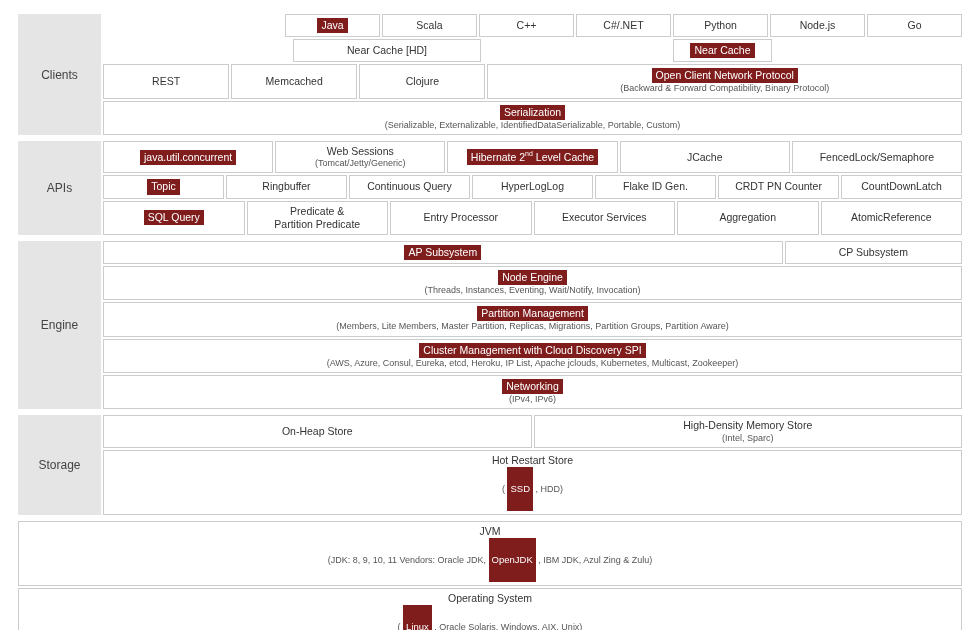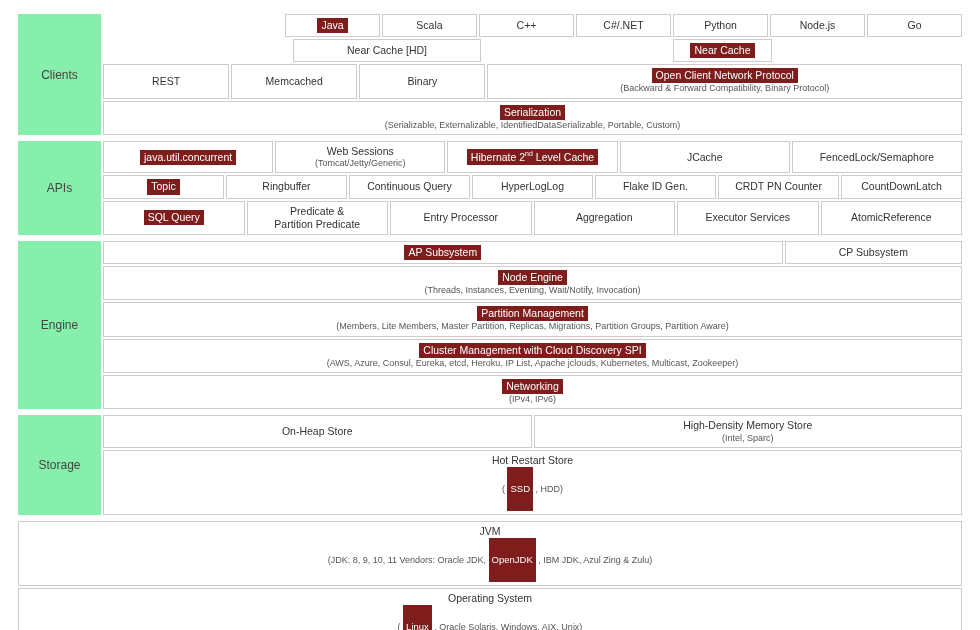--- a/index.html
+++ b/index.html
@@ -1,21 +1,21 @@
 <!DOCTYPE html>
 <html><head>
 <meta charset="utf-8">
 <style>
   * { box-sizing: border-box; margin: 0; padding: 0; }
   body { font-family: Arial, Helvetica, sans-serif; font-size: 10.5px; background:#fff; color:#333; padding:14px 18px 18px 18px; width:980px; }
   .section { display:flex; margin-bottom:6px; }
   .section + .section { }
   .side {
     width:85px; min-width:85px;
-    background:#86efac;
+    background:#e5e5e5;
     display:flex; align-items:center; justify-content:center;
     font-size:12px; color:#444;
     border-right:2px solid #fff;
     padding:4px;
   }
   .body { flex:1; display:flex; flex-direction:column; gap:2px; }
   .row { display:flex; gap:2px; }
   .cell {
     flex:1;
     background:#fff;
@@ -62,21 +62,21 @@
       <div class="cell w-2">Near Cache [HD]</div>
       <div class="cell noborder w-2"></div>
       <div class="cell w-1">
           <span class="hl">Near Cache</span>
         </div>
       <div class="cell noborder w-2"></div>
     </div>
     <div class="row">
       <div class="cell">REST</div>
       <div class="cell">Memcached</div>
-      <div class="cell">Binary</div>
+      <div class="cell">Clojure</div>
       <div class="cell w-4">
         <span class="hl">Open Client Network Protocol</span>
         <span class="sub">(Backward &amp; Forward Compatibility, Binary Protocol)</span>
       </div>
     </div>
     <div class="row">
       <div class="cell">
         <span class="hl">Serialization</span>
         <span class="sub">(Serializable, Externalizable, IdentifiedDataSerializable, Portable, Custom)</span>
       </div>
@@ -112,22 +112,22 @@
       <div class="cell">CRDT PN Counter</div>
       <div class="cell">CountDownLatch</div>
     </div>
     <div class="row">
       <div class="cell">
           <span class="hl">SQL Query</span>
         </div>
       <div class="cell" style="white-space:pre-line">Predicate &amp;
 Partition Predicate</div>
       <div class="cell">Entry Processor</div>
+      <div class="cell">Executor Services</div>
       <div class="cell">Aggregation</div>
-      <div class="cell">Executor Services</div>
       <div class="cell">AtomicReference</div>
     </div>
   </div>
 </div>
 
 <div class="section">
   <div class="side">Engine</div>
   <div class="body">
     <div class="row">
       <div class="cell w-4">

